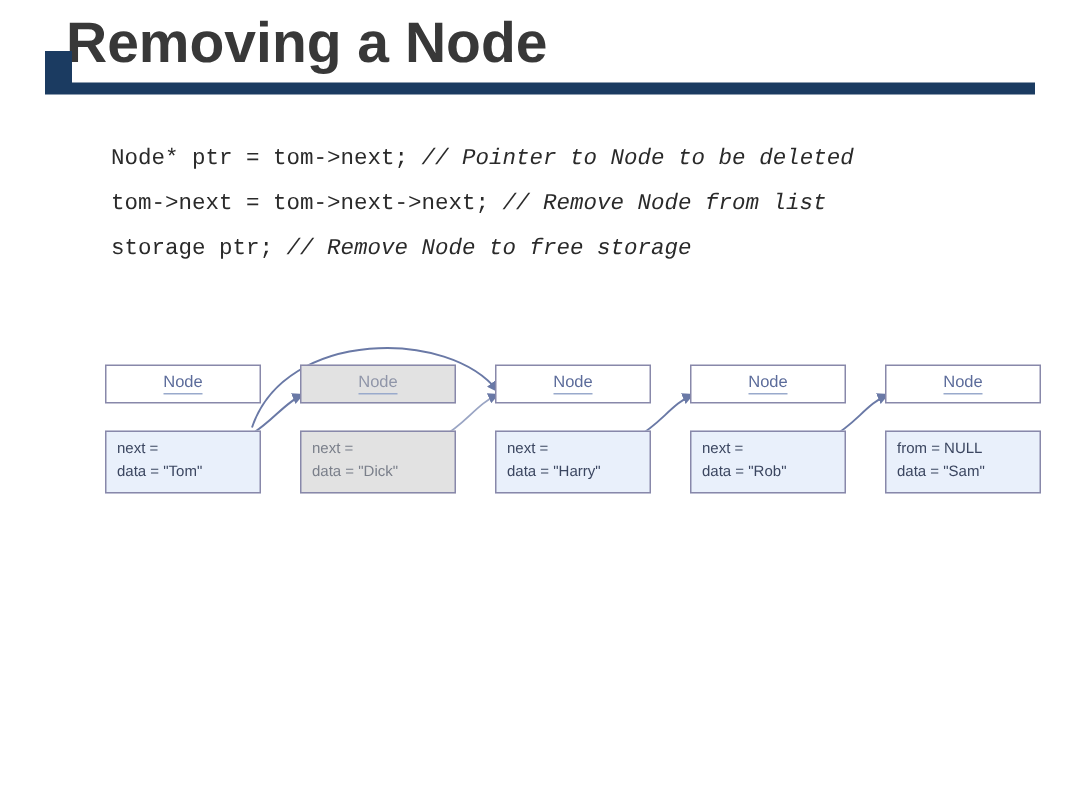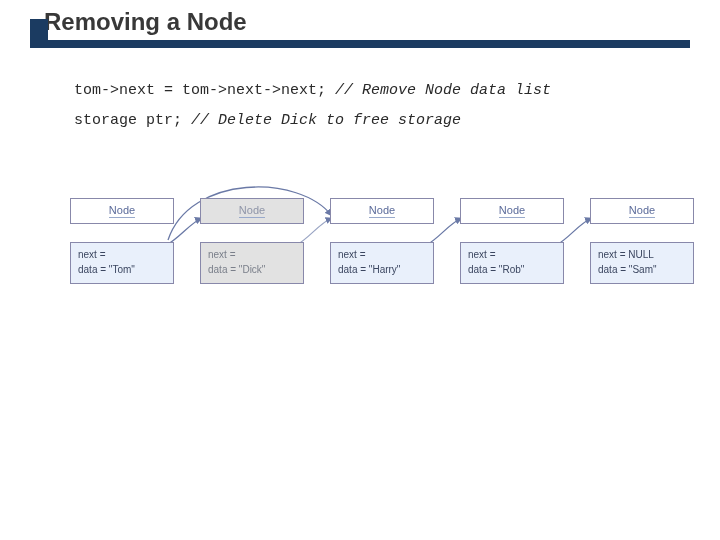--- a/index.html
+++ b/index.html
@@ -21,21 +21,21 @@
     gap: 0;
   }
   .accent-box {
     width: 18px;
     height: 26px;
     background: #1B3B61;
     margin-bottom: -9px;
     z-index: 2;
   }
   .title {
-    font-size: 24px;
+    font-size: 38px;
     font-weight: bold;
     color: #383838;
     margin: 0 0 0 -4px;
     letter-spacing: 0;
   }
   .rule {
     height: 8px;
     background: #1B3B61;
     margin: 4px 0 0 0;
     width: 100%;
@@ -103,22 +103,23 @@
 <body>
 
 <div class="slide">
   <div class="title-wrap">
     <div class="accent-box"></div>
     <h1 class="title">Removing a Node</h1>
   </div>
   <div class="rule"></div>
 
   <div class="code-block">
-    <div class="line"><span>tom-&gt;next = tom-&gt;next-&gt;next; </span><span class="comment">// Remove Node data list</span></div>
-    <div class="line"><span>storage ptr; </span><span class="comment">// Delete Dick to free storage</span></div>
+    <div class="line"><span>Node* ptr = tom-&gt;next; </span><span class="comment">// Pointer to Node to be deleted</span></div>
+    <div class="line"><span>tom-&gt;next = tom-&gt;next-&gt;next; </span><span class="comment">// Remove Node from list</span></div>
+    <div class="line"><span>storage ptr; </span><span class="comment">// Remove Node to free storage</span></div>
   </div>
 
   <div class="diagram">
     <svg class="arrows">
       <defs>
         <marker id="ah" viewBox="0 0 10 10" refX="9" refY="5" markerWidth="6" markerHeight="6" orient="auto">
           <path d="M0,0 L10,5 L0,10 z" fill="#6a79a6"></path>
         </marker>
       </defs>
 
@@ -171,19 +172,19 @@
         <div class="row">next =</div>
         <div class="row">data = "Rob"</div>
       </div>
     </div>
 
     <div class="node" style="left:520px">
       <div class="head">
           <span>Node</span>
         </div>
       <div class="body">
-        <div class="row">next = NULL</div>
+        <div class="row">from = NULL</div>
         <div class="row">data = "Sam"</div>
       </div>
     </div>
 
   </div>
 </div>
 
 </body></html>

